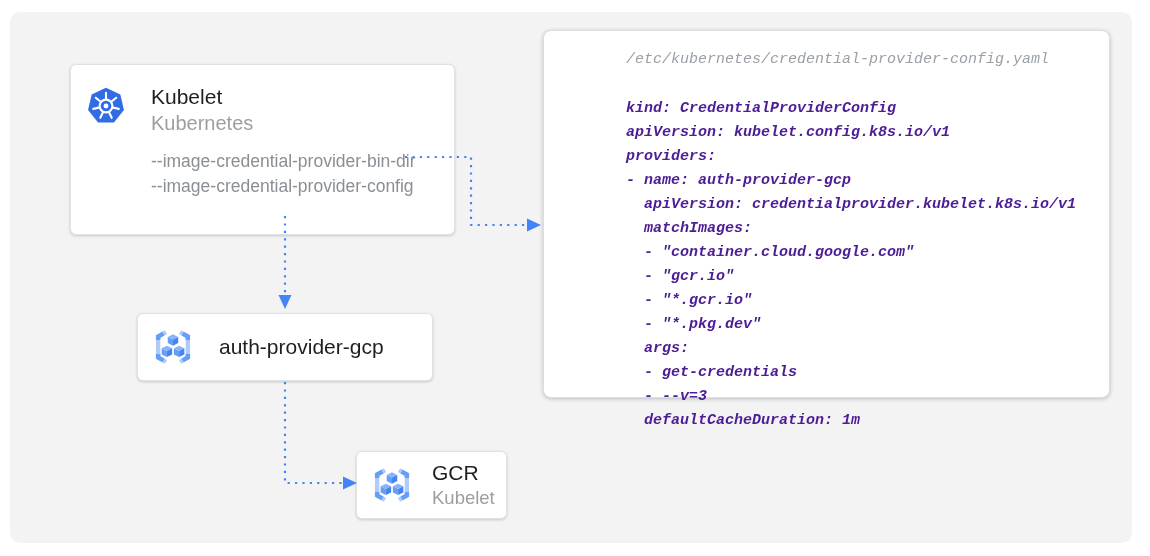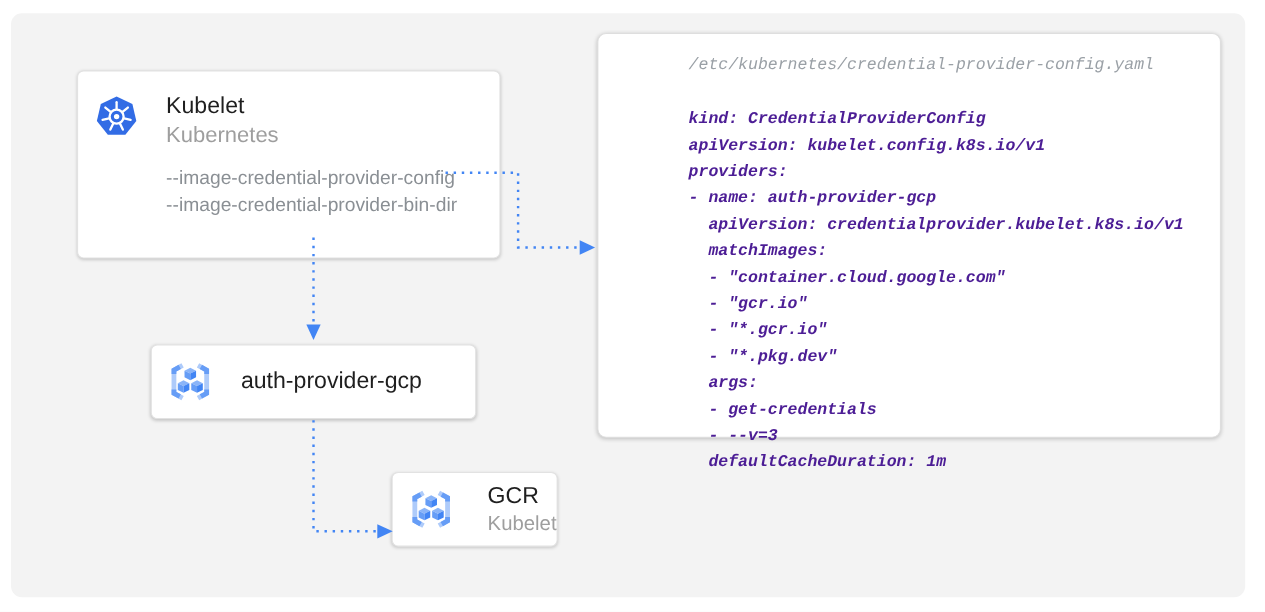--- a/index.html
+++ b/index.html
@@ -13,21 +13,21 @@
   .icon { position:absolute; width:42px; height:42px; }
   .k-icon { left:14px; top:20px; }
   .k-text { position:absolute; left:80px; top:18px; }
   .card-title { font-size:21px; color:#1f1f1f; line-height:27px; }
   .card-sub   { font-size:20px; color:#9e9e9e; line-height:26px; }
   .flags { position:absolute; left:80px; top:84px; font-size:17.5px; color:#8a8f94; line-height:25px; }
   .hcard { display:flex; align-items:center; padding-left:14px; }
   .hcard .icon { position:static; flex:0 0 42px; }
   .card-auth { left:137px; top:313px; width:296px; height:68px; }
   .card-auth .htext { margin-left:25px; }
-  .card-gcr  { left:356px; top:429px; width:151px; height:68px;justify-content:space-between; }
+  .card-gcr  { left:356px; top:451px; width:151px; height:68px; }
   .card-gcr .htext { margin-left:19px; }
   .htext .card-title { line-height:26px; }
   .htext .card-sub { line-height:24px; font-size:18.5px; }
   .code-panel { left:543px; top:30px; width:567px; height:368px; border-radius:8px;
                 border:1px solid #dedede; box-shadow:0 1px 4px rgba(0,0,0,0.22); }
   .code-filename { margin:19px 0 0 82px; font-family:"Liberation Mono", monospace;
                    font-style:italic; font-size:15px; color:#9aa0a6; line-height:20px; }
   .code-body { margin:27px 0 0 82px; font-family:"Liberation Mono", monospace;
                font-style:italic; font-weight:bold; font-size:15px; color:#4c1d95;
                line-height:24px; white-space:pre; }
@@ -55,22 +55,22 @@
         </g>
         <circle cx="24" cy="24" r="7.3" fill="#326ce5" stroke="#ffffff" stroke-width="2.4"></circle>
         <circle cx="24" cy="24" r="2.8" fill="#ffffff"></circle>
       </svg>
     </span>
     <div class="k-text">
       <div class="card-title">Kubelet</div>
       <div class="card-sub">Kubernetes</div>
     </div>
     <div class="flags">
+      <div>--image-credential-provider-bin-dir</div>
       <div>--image-credential-provider-config</div>
-      <div>--image-credential-provider-bin-dir</div>
     </div>
   </div>
 
   <div class="card code-panel">
     <div class="code-filename">/etc/kubernetes/credential-provider-config.yaml</div>
     <pre class="code-body">kind: CredentialProviderConfig
 apiVersion: kubelet.config.k8s.io/v1
 providers:
 - name: auth-provider-gcp
   apiVersion: credentialprovider.kubelet.k8s.io/v1

